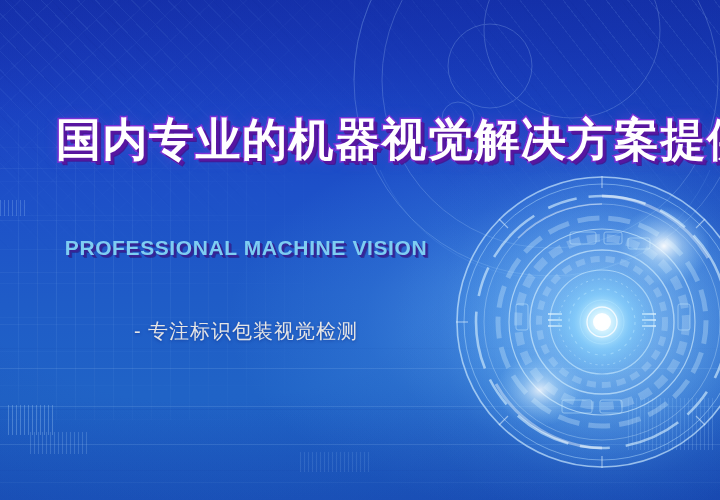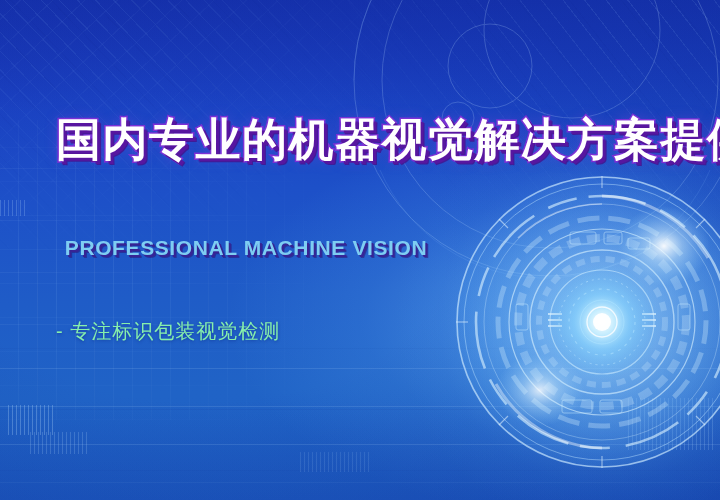--- a/index.html
+++ b/index.html
@@ -163,25 +163,25 @@
       2px 2px 0 rgba(58,34,148,0.92),
       3px 3px 0 rgba(42,22,120,0.55);
   }
   .subtitle-en.line1 { top: 197px; margin-top: 39px; }
   .subtitle-en.line2 { top: 250px; }
 
   .tagline {
     position: absolute;
     left: 56px; top: 318px;
     width: 380px;
-    text-align: left;
+    text-align: center;
     font-size: 20px;
     font-weight: 400;
     letter-spacing: 1px;
-    color: #86efac;
+    color: #e5e5e5;
     white-space: nowrap;
     text-shadow: 0 1px 3px rgba(12,38,130,0.55);
   }
 </style>
 </head>
 <body>
 
 <div id="banner">
 
   <div class="bg-base"></div>

